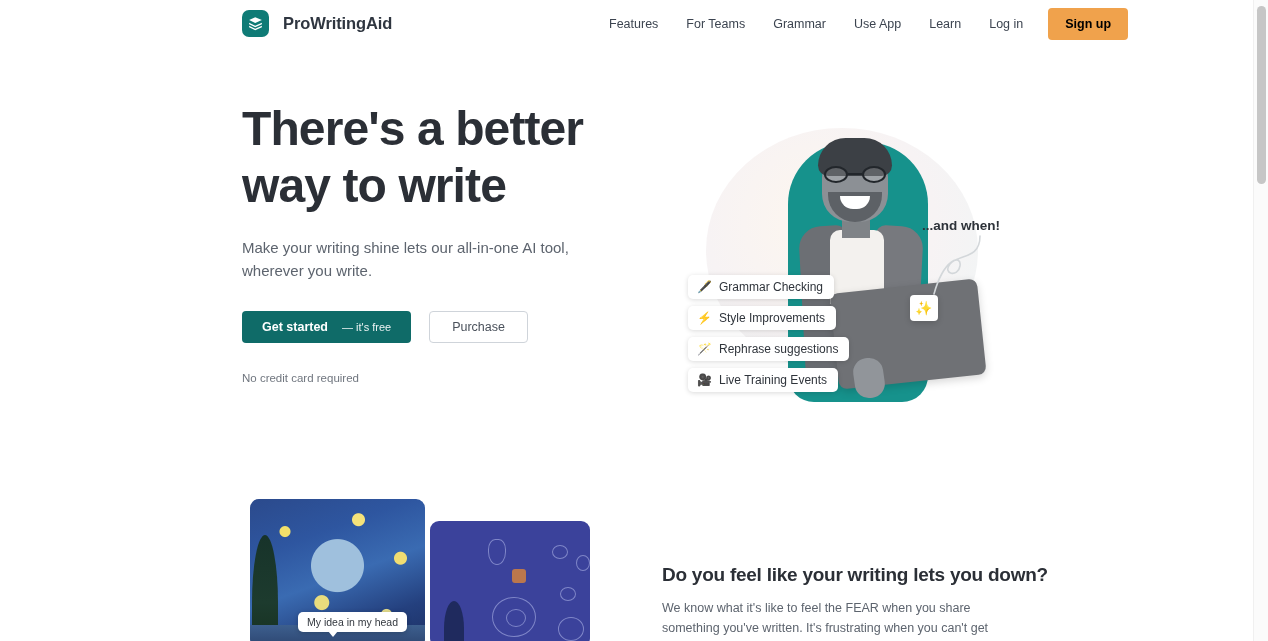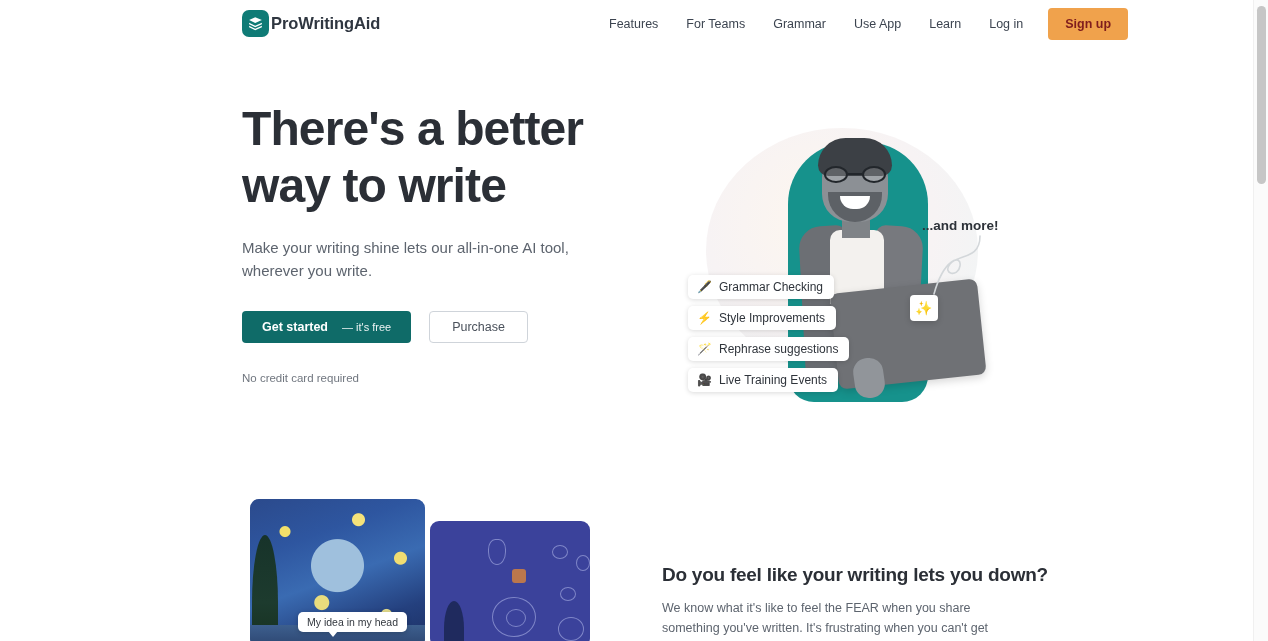--- a/index.html
+++ b/index.html
@@ -41,21 +41,21 @@
     display: flex;
     align-items: center;
   }
 
   .brand {
     position: absolute;
     left: 242px;
     top: 10px;
     display: flex;
     align-items: center;
-    gap: 2px;
+    gap: 14px;
     cursor: pointer;
   }
   .brand-mark {
     width: 27px;
     height: 27px;
     border-radius: 7px;
     background: #0f7b76;
     display: flex;
     align-items: center;
     justify-content: center;
@@ -83,21 +83,21 @@
     font-size: 12.5px;
     color: #3c4450;
     text-decoration: none;
     padding: 6px 14px;
     white-space: nowrap;
     cursor: pointer;
   }
   .nav-cta {
     margin-left: 11px;
     background: #f0a24c;
-    color: #7f1d1d;
+    color: #000000;
     font-size: 12.5px;
     font-weight: bold;
     border: none;
     border-radius: 4px;
     padding: 9px 17px;
     cursor: pointer;
     white-space: nowrap;
     font-family: "Liberation Sans", sans-serif;
   }
 
@@ -592,21 +592,21 @@
             <span class="lens l"></span>
               <span class="bridge"></span>
               <span class="lens r"></span>
           </div>
           <div class="p-laptop"></div>
           <div class="p-hand"></div>
         </div>
 
         <div class="art-sparkle-card">✨</div>
 
-        <div class="art-more">...and more!</div>
+        <div class="art-more">...and when!</div>
         <svg class="art-squiggle" viewBox="0 0 60 72">
           <path d="M52 2 C 52 26, 30 20, 22 30 C 14 40, 30 44, 32 32 C 34 20, 16 24, 6 60" fill="none" stroke="#d3d7da" stroke-width="1.6" stroke-linecap="round"></path>
         </svg>
 
         <div class="feature-pills">
           <div class="pill">
             <span class="pill-icon">🖋️</span>
             <span class="pill-label">Grammar Checking</span>
           </div>
           <div class="pill">

